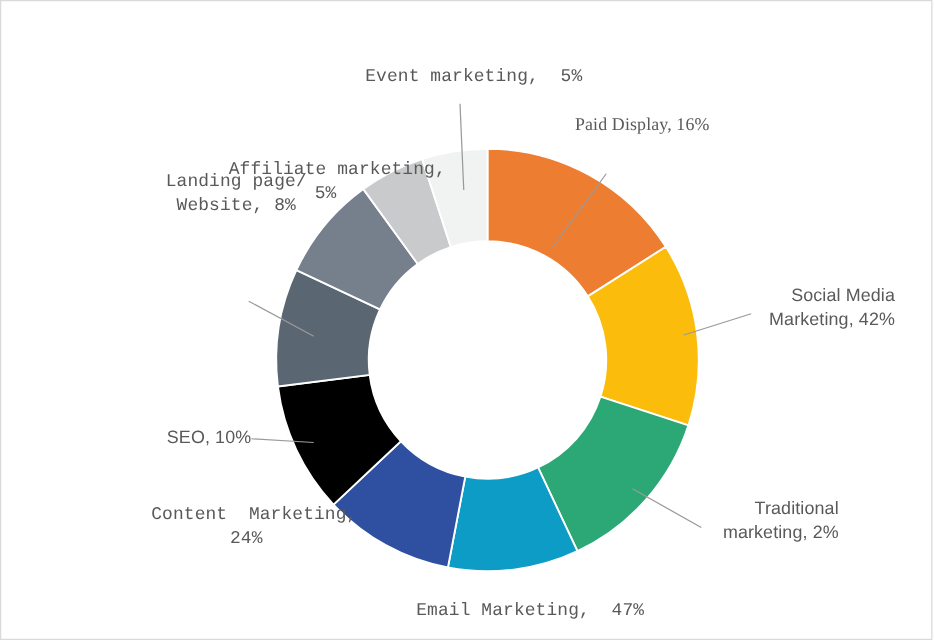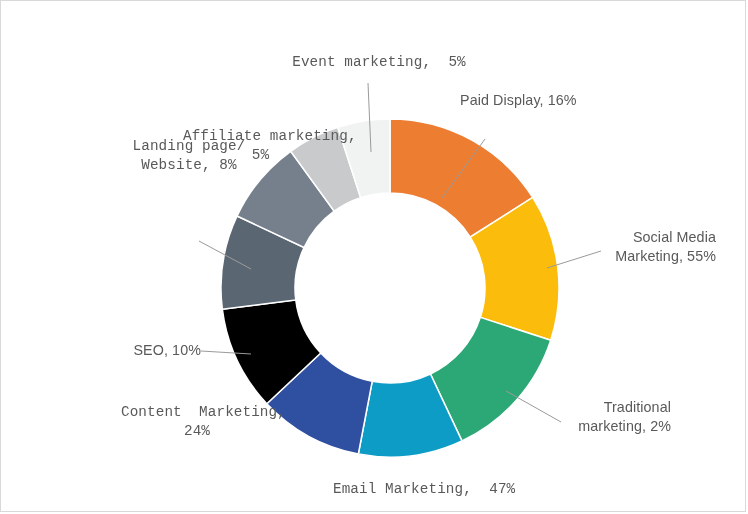--- a/index.html
+++ b/index.html
@@ -20,21 +20,21 @@
   .lbl{
     position:absolute;
     color:#595959;
     font-size:14.3px;
     line-height:19px;
     white-space:pre;
     letter-spacing:0.1px;
   }
   .lbl.r{text-align:right;}
   .lbl.c{text-align:center;font-family:Liberation Mono, monospace;}
-  .lbl.l{text-align:left;}
+  .lbl.l{text-align:left;font-family:Liberation Serif, serif;}
 </style>
 </head>
 <body>
 
 <div id="chart-frame">
 
   <svg id="donut-svg" width="746" height="512" viewBox="0 0 746 512">
     <g id="slices">
         <path d="M 389 118 A 169 169 0 0 1 531.6914194098406 196.44527164854958
                L 469.21115292269144 236.09645447699532 A 95 95 0 0 0 389 192 Z" fill="#ED7D31" stroke="#ffffff" stroke-width="1.5"></path>
@@ -62,21 +62,21 @@
       <line x1="546" y1="267" x2="600" y2="250" stroke="#9a9a9a" stroke-width="1"></line>
       <line x1="505" y1="390" x2="560" y2="421" stroke="#9a9a9a" stroke-width="1"></line>
       <line x1="250" y1="353" x2="200" y2="350" stroke="#9a9a9a" stroke-width="1"></line>
       <line x1="250" y1="268" x2="198" y2="240" stroke="#9a9a9a" stroke-width="1"></line>
       <line x1="370" y1="151" x2="367" y2="82" stroke="#9a9a9a" stroke-width="1"></line>
     </g>
   </svg>
 
   <div class="lbl l" style="left:459px;top:90px;">Paid Display, 16%</div>
   <div class="lbl r" style="left:560px;top:227px;width:155px;">Social Media
-Marketing, 55%</div>
+Marketing, 42%</div>
   <div class="lbl r" style="left:525px;top:397px;width:145px;">Traditional
 marketing, 2%</div>
   <div class="lbl c" style="left:332px;top:479px;width:180px;">Email Marketing,  47%</div>
   <div class="lbl c" style="left:120px;top:402px;width:152px;">Content  Marketing,
 24%</div>
   <div class="lbl r" style="left:70px;top:340px;width:130px;">SEO, 10%</div>
   <div class="lbl c" style="left:113px;top:136px;width:150px;">Landing page/
 Website, 8%</div>
   <div class="lbl c" style="left:182px;top:86px;width:155px;margin-top:40px;">Affiliate marketing,
 5%</div>

